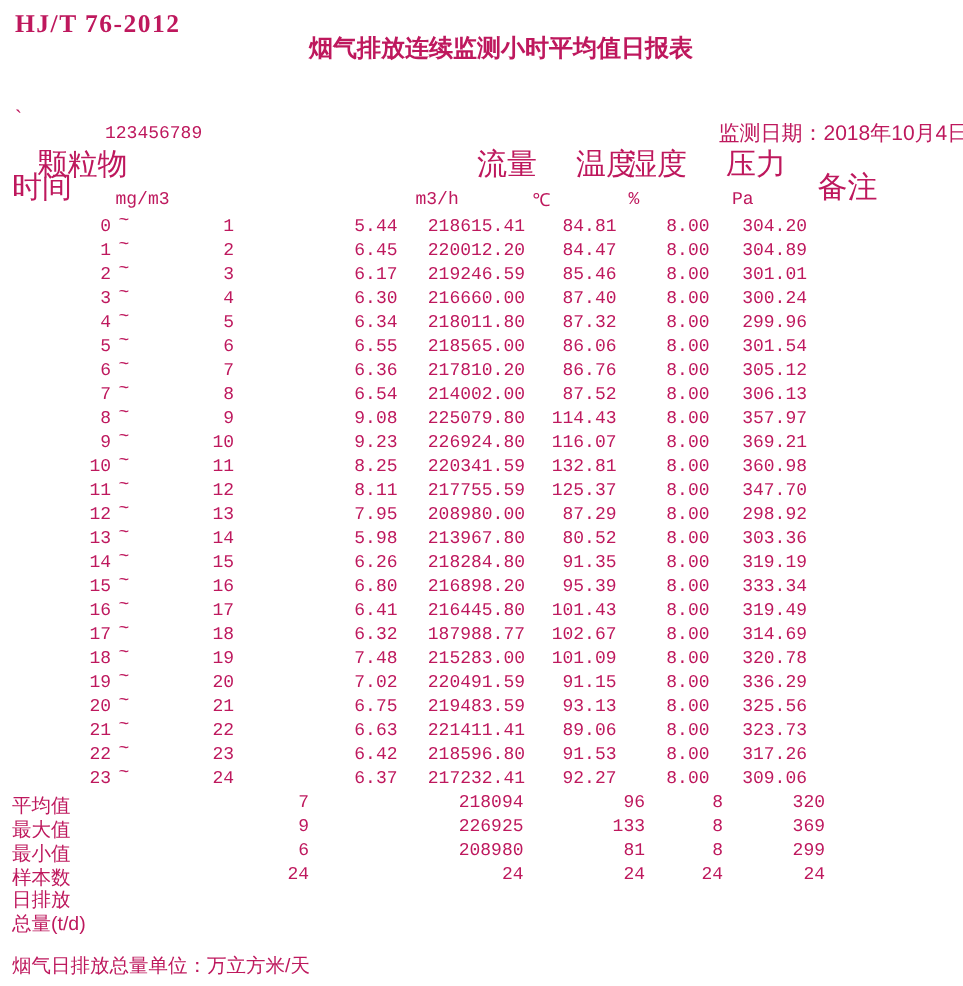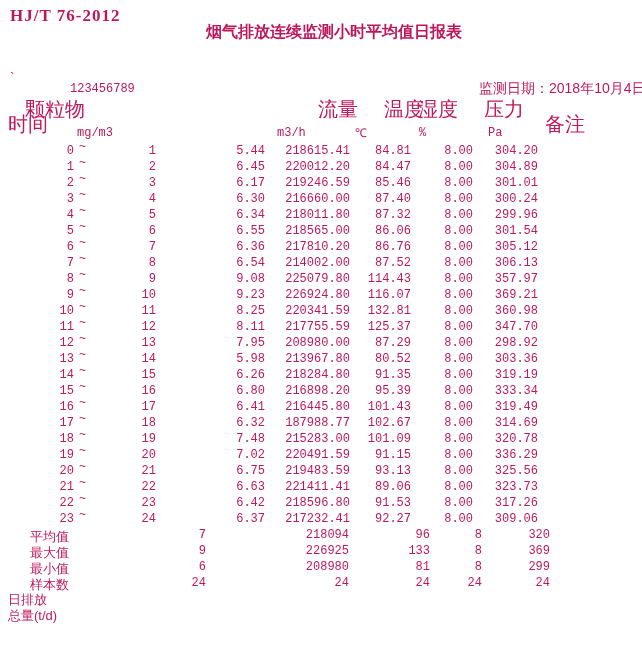--- a/index.html
+++ b/index.html
@@ -31,21 +31,21 @@
   .cell{position:absolute;text-align:right;white-space:pre;}
   .c-start{left:20px;width:54px;}
   .c-tilde{left:79px;width:14px;text-align:left;top:-4px;}
   .c-end{left:100px;width:56px;}
   .c-dust{left:185px;width:80px;}
   .c-flow{left:268px;width:82px;}
   .c-temp{left:351px;width:60px;}
   .c-hum{left:413px;width:60px;}
   .c-press{left:478px;width:60px;}
   .s-label{position:absolute;left:8px;top:0;font-size:13px;text-align:center;
-       font-family:"Liberation Sans","DejaVu Sans",sans-serif;white-space:nowrap;margin-left:22px;}
+       font-family:"Liberation Sans","DejaVu Sans",sans-serif;white-space:nowrap;}
   .s-col1{left:146px;width:60px;}
   .s-flow{left:267px;width:82px;}
   .s-temp{left:370px;width:60px;}
   .s-hum{left:422px;width:60px;}
   .s-press{left:490px;width:60px;}
   .f-line{position:absolute;left:8px;font-size:13px;white-space:nowrap;}
   .f-daily1{top:591px;}
   .f-daily2{top:607px;}
   .f-note{top:635px;}
 </style>
@@ -345,13 +345,14 @@
         <div class="cell s-col1">24</div>
         <div class="cell s-flow">24</div>
         <div class="cell s-temp">24</div>
         <div class="cell s-hum">24</div>
         <div class="cell s-press">24</div>
       </div>
     </div>
 
   <div class="f-line f-daily1">日排放</div>
   <div class="f-line f-daily2">总量(t/d)</div>
+  <div class="f-line f-note">烟气日排放总量单位：万立方米/天</div>
 </div>
 
 </body></html>

